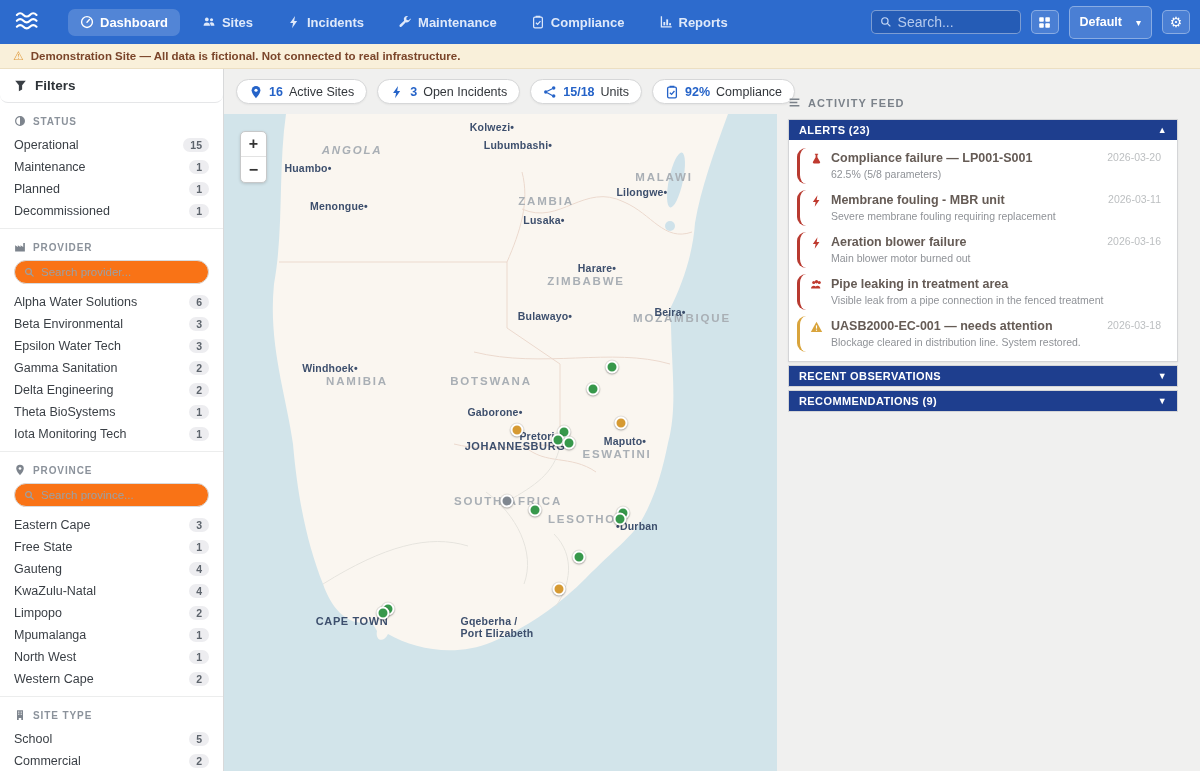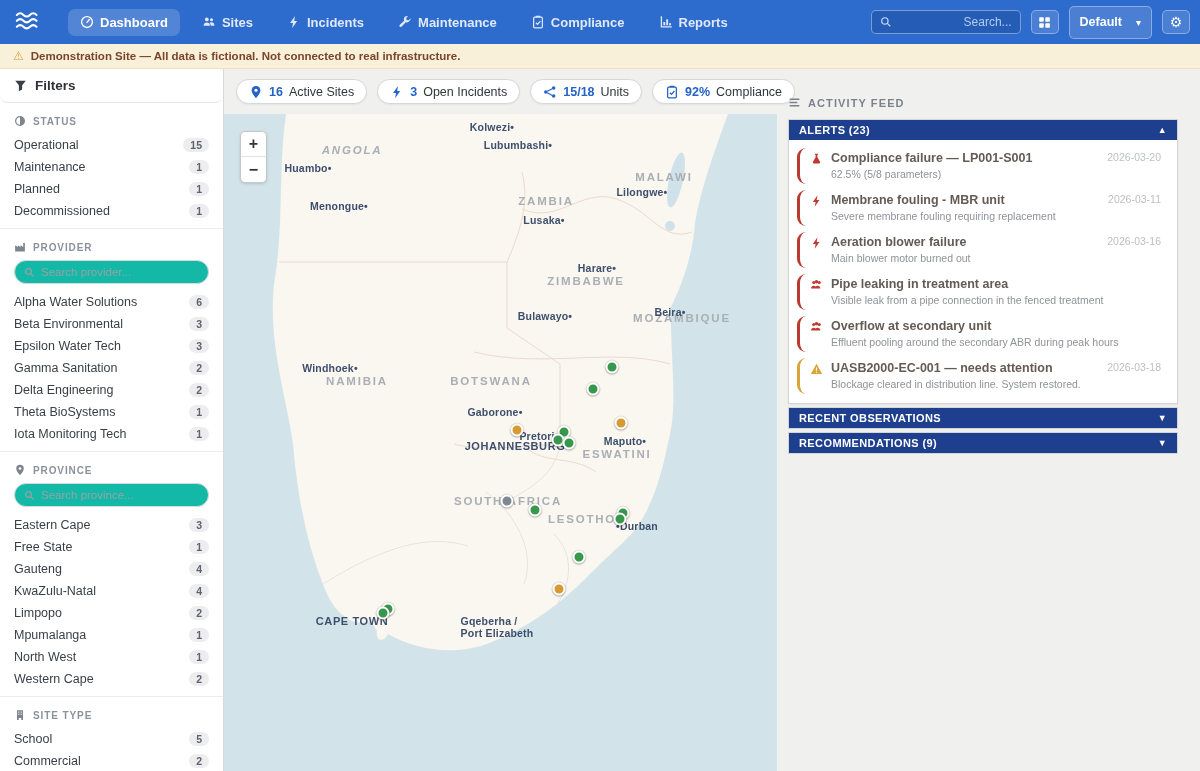--- a/index.html
+++ b/index.html
@@ -12,21 +12,21 @@
   .brand-icon { width:28px; height:24px; color:#fff; }
   .brand-text { line-height:1.1; }
   .brand-title { font-size:15px; font-weight:bold; letter-spacing:.2px; }
   .brand-sub { font-size:7.6px; font-weight:bold; color:#b7cdf1; letter-spacing:.45px; margin-top:2px; }
   .nav-items { display:flex; align-items:center; gap:10px; }
   .nav-item { display:flex; align-items:center; gap:6px; padding:6px 12px; border-radius:7px; font-size:13px; font-weight:bold; color:#dfe9fa; cursor:pointer; white-space:nowrap; }
   .nav-item.active { background:rgba(255,255,255,.18); color:#fff; }
   .nav-item .nicon { width:14px; height:14px; display:inline-flex; }
   .nav-right { margin-left:auto; display:flex; align-items:center; gap:10px; }
   .nav-search { display:flex; align-items:center; gap:6px; width:150px; height:24px; padding:0 8px; background:rgba(10,40,100,.22); border:1px solid rgba(255,255,255,.4); border-radius:5px; color:#c6d8f5; }
-  .nav-search input { flex:1; min-width:0; background:transparent; border:none; outline:none; color:#fff; font-size:12px; font-family:inherit;text-align:right; }
+  .nav-search input { flex:1; min-width:0; background:transparent; border:none; outline:none; color:#fff; font-size:14px; font-family:inherit; }
   .nav-search input::placeholder { color:#b6cbee; }
   .ctl-btn { height:24px; min-width:28px; display:flex; align-items:center; justify-content:center; background:rgba(255,255,255,.14); border:1px solid rgba(255,255,255,.35); border-radius:5px; color:#fff; cursor:pointer; font-size:13px; }
   .view-select { display:flex; align-items:center; gap:14px; padding:0 10px; height:33px; background:rgba(255,255,255,.14); border:1px solid rgba(255,255,255,.35); border-radius:5px; font-size:12.5px; font-weight:bold; cursor:pointer; }
   .gear-glyph { font-size:14px; line-height:1; }
 
   
   .banner { height:25px; background:#f9f0da; border-bottom:1px solid #ecdfc2; display:flex; align-items:center; gap:7px; padding:0 13px; font-size:11.5px; font-weight:bold; color:#7a452a; }
   .warn-glyph { color:#e09b3d; font-size:12px; }
 
   
@@ -35,21 +35,21 @@
   
   .sidebar { width:224px; background:#fff; border-right:1px solid #d8d9da; overflow:hidden; flex-shrink:0; }
   .side-title { display:flex; align-items:center; gap:8px; padding:9px 14px; border-bottom:1px solid #e5e6e8; font-size:13.5px; font-weight:bold; color:#2e3338;border-radius:8px; }
   .side-title .sicon { width:13px; height:13px; color:#3a3f45; }
   .section { padding:10px 14px 6px; border-bottom:1px solid #eceded; }
   .section:last-child { border-bottom:none; }
   .sec-head { display:flex; align-items:center; gap:7px; color:#8b929b; font-size:10px; font-weight:bold; letter-spacing:.9px; margin:2px 0 7px; }
   .sec-head .sicon { width:12px; height:12px; color:#7d848d; }
   .f-row { display:flex; justify-content:space-between; align-items:center; padding:4px 0; font-size:12.5px; color:#3a3f45; cursor:pointer; height:22px; }
   .f-badge { background:#ededf0; color:#5d646c; font-size:10.5px; font-weight:bold; padding:1px 7px; border-radius:9px; }
-  .side-search { display:flex; align-items:center; gap:6px; border:1px solid #d8dadc; border-radius:12px; background:#14b8a6; padding:3px 9px; margin:2px 0 7px; color:#9aa0a6; height:24px; }
+  .side-search { display:flex; align-items:center; gap:6px; border:1px solid #d8dadc; border-radius:12px; background:#f97316; padding:3px 9px; margin:2px 0 7px; color:#9aa0a6; height:24px; }
   .side-search .sicon { width:11px; height:11px; flex-shrink:0; }
   .side-search input { flex:1; min-width:0; border:none; outline:none; background:transparent; font-size:11.5px; color:#3a3f45; font-family:inherit; }
   .side-search input::placeholder { color:#9aa0a6; }
 
   
   .map-col { width:553px; display:flex; flex-direction:column; flex-shrink:0; }
   .chips { display:flex; gap:10px; padding:10px 0 10px 12px; }
   .chip { display:flex; align-items:center; gap:6px; background:#fff; border:1px solid #d6d7d8; border-radius:13px; padding:0 12px; height:25px; font-size:12.5px; box-shadow:0 1px 2px rgba(0,0,0,.05); cursor:pointer; white-space:nowrap; }
   .chip .cicon { width:14px; height:14px; color:#2563c8; display:inline-flex; }
   .chip-val { color:#2563c8; font-weight:bold; }
@@ -537,34 +537,20 @@
                   <circle cx="4.6" cy="5" r="1.9"></circle>
                   <circle cx="11.4" cy="5" r="1.9"></circle>
                   <circle cx="8" cy="4" r="2.1"></circle>
                   <path d="M1.3 12.2c0-2 1.5-3.3 3.3-3.3.9 0 1.8.3 2.4.9.6-.6 1.5-.9 2.4-.9 1.8 0 3.3 1.3 3.3 3.3z"></path>
                 </svg>
               </span>
               <span class="alert-title">Pipe leaking in treatment area</span>
             </div>
             <div class="alert-detail">Visible leak from a pipe connection in the fenced treatment</div>
           </div>
-          <div class="alert">
-            <div class="alert-top">
-              <span class="alert-icon">
-                <svg viewBox="0 0 16 16" fill="currentColor">
-                  <circle cx="4.6" cy="5" r="1.9"></circle>
-                  <circle cx="11.4" cy="5" r="1.9"></circle>
-                  <circle cx="8" cy="4" r="2.1"></circle>
-                  <path d="M1.3 12.2c0-2 1.5-3.3 3.3-3.3.9 0 1.8.3 2.4.9.6-.6 1.5-.9 2.4-.9 1.8 0 3.3 1.3 3.3 3.3z"></path>
-                </svg>
-              </span>
-              <span class="alert-title">Overflow at secondary unit</span>
-            </div>
-            <div class="alert-detail">Effluent pooling around the secondary ABR during peak hours</div>
-          </div>
           <div class="alert warning">
             <div class="alert-top">
               <span class="alert-icon" style="color: rgb(217, 164, 60);">
                 <svg viewBox="0 0 16 16" fill="#d9a43c">
                   <path d="M8 1.5 15 14H1z"></path>
                   <rect x="7.3" y="6" width="1.4" height="4" fill="#fff"></rect>
                   <rect x="7.3" y="11.2" width="1.4" height="1.4" fill="#fff"></rect>
                 </svg>
               </span>
               <span class="alert-title">UASB2000-EC-001 — needs attention</span>

